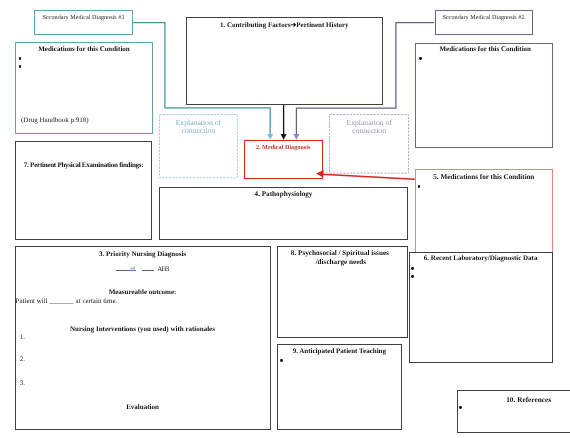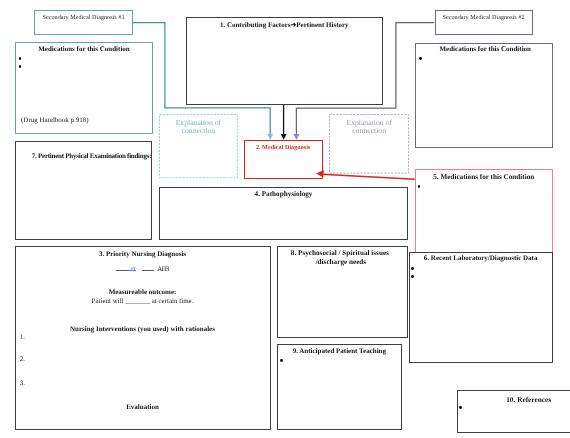--- a/index.html
+++ b/index.html
@@ -107,42 +107,42 @@
   <div class="box bx-black" style="left:159px;top:187px;width:249px;height:52.5px;">
     <div class="ttl" style="top:2.2px;font-size:7.2px;font-family:Liberation Serif, serif;">4. Pathophysiology</div>
   </div>
 
   <div class="box bx-red-thin" style="left:414.8px;top:153.2px;width:138px;height:93.2px;">
     <div class="ttl" style="top:2.6px;font-size:7.2px;">5. Medications for this Condition</div>
     <span class="bullet" style="left:1.9px;top:14.7px;"></span>
   </div>
 
   <div class="box bx-black" style="left:15px;top:140.7px;width:137.3px;height:99px;">
-    <div class="ttl" style="top:10px;white-space:nowrap;letter-spacing:-0.245px;text-align:right;">7. Pertinent Physical Examination findings:</div>
+    <div class="ttl" style="top:19px;white-space:nowrap;letter-spacing:-0.245px;">7. Pertinent Physical Examination findings:</div>
   </div>
 
   <div class="box bx-black" style="left:14.5px;top:245.6px;width:256px;height:184.6px;">
     <div class="ttl" style="top:3.5px;">3. Priority Nursing Diagnosis</div>
 
     <div class="diag-formula" style="position:absolute;left:0px;top:0px;width:256px;height:40px;
                 font-size:7px;line-height:7px;color:#2a2a2a;white-space:nowrap;">
       <span style="position:absolute;left:100.8px;top:23.3px;width:12.4px;height:1.1px;
                    background:#5d5d5d;font-size:0;color:transparent;overflow:hidden;">_____</span>
       <span style="position:absolute;left:114.8px;top:19.1px;color:#466fb8;
                    font-size:7px;letter-spacing:-0.55px;">r/t</span>
       <span style="position:absolute;left:113px;top:23.3px;width:7.6px;height:1.5px;
                    background:#5d86cf;"></span>
       <span style="position:absolute;left:126.8px;top:23.3px;width:11.7px;height:1.1px;
                    background:#5d5d5d;font-size:0;color:transparent;overflow:hidden;">_____</span>
       <span style="position:absolute;left:141.8px;top:19.4px;color:#1e1e1e;
                    font-size:7px;letter-spacing:-0.9px;">AEB</span>
     </div>
 
     <div class="ttl" style="top:41.5px;">Measureable outcome:</div>
-    <div style="position:absolute;left:0;right:0;top:50.5px;text-align:center;font-size:7px;line-height:9px;">Patient will _______ at certain time.</div>
+    <div style="position:absolute;left:0;right:0;top:50.5px;font-size:7px;line-height:9px;">Patient will _______ at certain time.</div>
 
     <div class="ttl" style="top:78.5px;">Nursing Interventions (you used) with rationales</div>
 
     <div class="note" style="left:4.2px;top:86.7px;">1.</div>
     <div class="note" style="left:4.2px;top:108.6px;">2.</div>
     <div class="note" style="left:4.2px;top:132.5px;">3.</div>
 
     <div class="ttl" style="top:156px;">Evaluation</div>
   </div>
 

